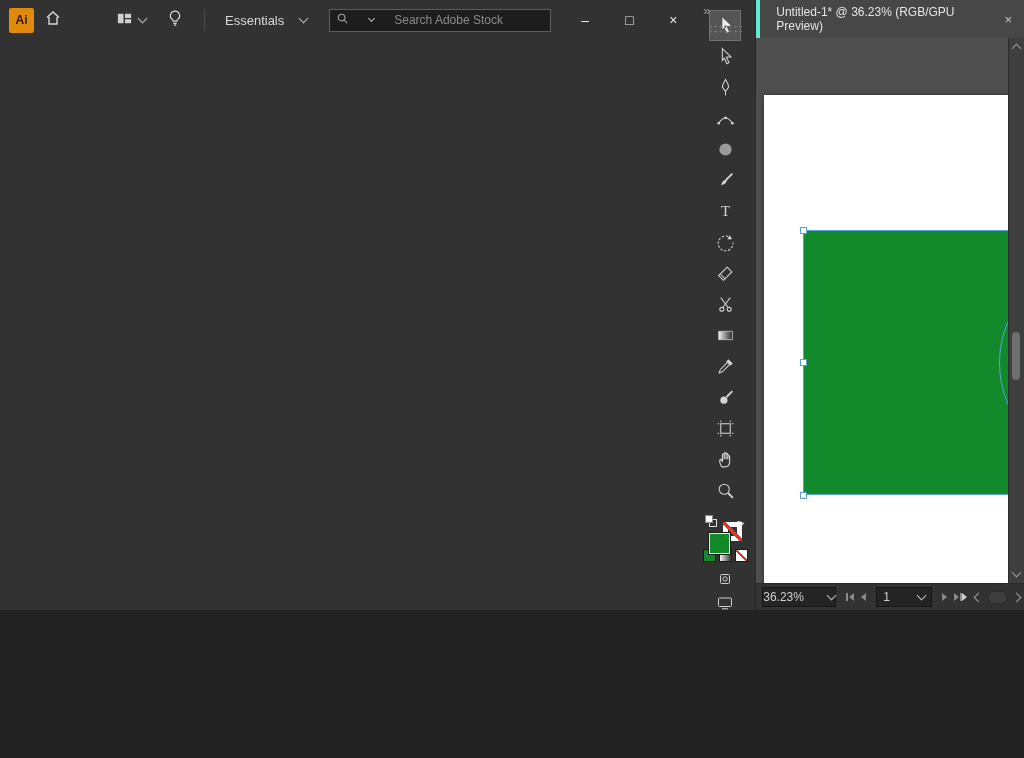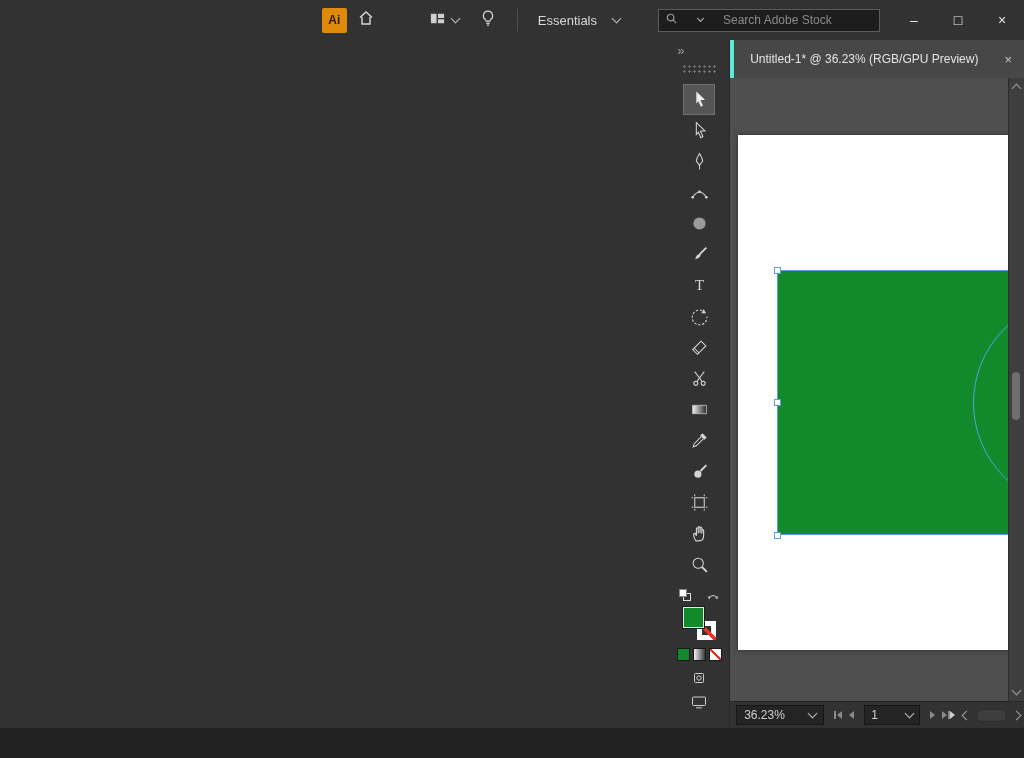--- a/index.html
+++ b/index.html
@@ -2,33 +2,33 @@
 <html style="--green: #128a2c; --sel: #5aa0dc; --canvas-bg: #4f4f4f;"><head>
 <meta charset="utf-8">
 <style>
   :root{
     --chrome:#323232; --chrome-dark:#282828; --canvas-bg:#4f4f4f;
     --text:#d6d6d6; --sel:#5aa0dc; --green:#128a2c; --field:#242424;
   }
   *{margin:0;padding:0;box-sizing:content-box;}
   html,body{width:1024px;height:758px;overflow:hidden;}
   body{font-family:"Liberation Sans","DejaVu Sans",sans-serif;background:#222;color:var(--text);}
-  .app{width:1024px;height:728px;display:flex;flex-direction:column;background:var(--chrome);align-items:flex-end;}
+  .app{width:1024px;height:610px;display:flex;flex-direction:row;background:var(--chrome);}
 
   
   .titlebar{height:40px;display:flex;align-items:center;background:var(--chrome);flex:0 0 auto;}
   .ai-logo{width:25px;height:25px;margin-left:9px;background:#e08a0c;color:#2e1a00;font-weight:bold;font-size:12px;display:flex;align-items:center;justify-content:center;border-radius:2px;}
   .tb-btn{height:40px;padding:0 10px;display:flex;align-items:center;gap:6px;}
   .arrange{margin-left:34px;}
   .tb-right{margin-left:auto;display:flex;align-items:center;height:40px;}
   .tb-sep{width:1px;height:22px;background:#4c4c4c;margin:0 10px;}
   .workspace{display:flex;align-items:center;gap:16px;font-size:13px;color:#d9d9d9;padding:0 10px;}
   .chev{width:6px;height:6px;border-right:1.4px solid #bdbdbd;border-bottom:1.4px solid #bdbdbd;transform:rotate(45deg);margin-top:-3px;display:inline-block;}
   .chev.small{width:4px;height:4px;}
-  .searchbox{width:208px;height:21px;background:#1d1d1d;border:1px solid #5c5c5c;display:flex;align-items:center;padding:0 6px;margin:0 12px 0 28px;gap:20px;}
+  .searchbox{width:208px;height:21px;background:#1d1d1d;border:1px solid #5c5c5c;display:flex;align-items:center;padding:0 6px;margin:0 12px 0 12px;gap:20px;}
   .searchbox input{flex:1;background:transparent;border:none;outline:none;color:#cfcfcf;font-size:12px;min-width:0;}
   .searchbox input::placeholder{color:#8b8b8b;}
   .win-controls{display:flex;height:40px;}
   .win-btn{width:44px;display:flex;align-items:center;justify-content:center;color:#e6e6e6;font-size:14px;}
 
   
   .menubar{height:30px;display:flex;align-items:center;padding-left:13px;background:var(--chrome);border-bottom:1px solid #2b2b2b;flex:0 0 auto;}
   .menu-item{padding:0 11px;font-size:13px;color:#e2e2e2;}
 
   
@@ -70,21 +70,21 @@
   .shape-ellipse{position:absolute;box-sizing:border-box;border:1px solid var(--sel);border-radius:50%;}
   .handle{position:absolute;width:7px;height:7px;box-sizing:border-box;background:#fff;border:1px solid var(--sel);z-index:5;}
   .vscrollbar{position:absolute;top:0;right:0;bottom:0;width:15px;background:#3e3e3e;border-left:1px solid #2c2c2c;}
   .vs-thumb{position:absolute;left:3px;top:294px;height:48px;width:8px;border-radius:4px;background:#6f6f6f;}
   .vs-up,.vs-down{position:absolute;left:4px;width:6px;height:6px;border-right:1.4px solid #9f9f9f;border-bottom:1.4px solid #9f9f9f;}
   .vs-up{top:7px;transform:rotate(-135deg);}
   .vs-down{bottom:7px;transform:rotate(45deg);}
 
   
   .statusbar{height:26px;background:var(--chrome);border-top:1px solid #282828;display:flex;align-items:center;font-size:12px;color:#cfcfcf;padding-left:6px;flex:0 0 auto;}
-  .zoom-box{width:72px;height:18px;background:var(--field);border:1px solid #161616;display:flex;align-items:center;justify-content:space-between;padding:0 7px;}
+  .zoom-box{width:72px;height:18px;background:var(--field);border:1px solid #161616;display:flex;align-items:center;justify-content:space-between;padding:0 0;}
   .ab-nav{display:flex;align-items:center;margin-left:10px;gap:7px;}
   .tri{width:0;height:0;border-top:4px solid transparent;border-bottom:4px solid transparent;display:inline-block;}
   .tri.left{border-right:5px solid #8a8a8a;}
   .tri.right{border-left:5px solid #8a8a8a;}
   .tri.menu{border-left:5px solid #cfcfcf;border-top:4px solid transparent;border-bottom:4px solid transparent;}
   .bar{width:2px;height:8px;background:#8a8a8a;display:inline-block;}
   .nav-combo{display:flex;align-items:center;gap:1px;}
   .ab-box{width:42px;height:18px;background:var(--field);border:1px solid #161616;display:flex;align-items:center;justify-content:space-between;padding:0 6px;margin:0 3px;}
   .status-display{margin-left:58px;width:268px;display:flex;justify-content:center;color:#d8d8d8;}
   .hscroll{flex:1;display:flex;align-items:center;margin:0 4px 0 8px;gap:6px;min-width:0;}

